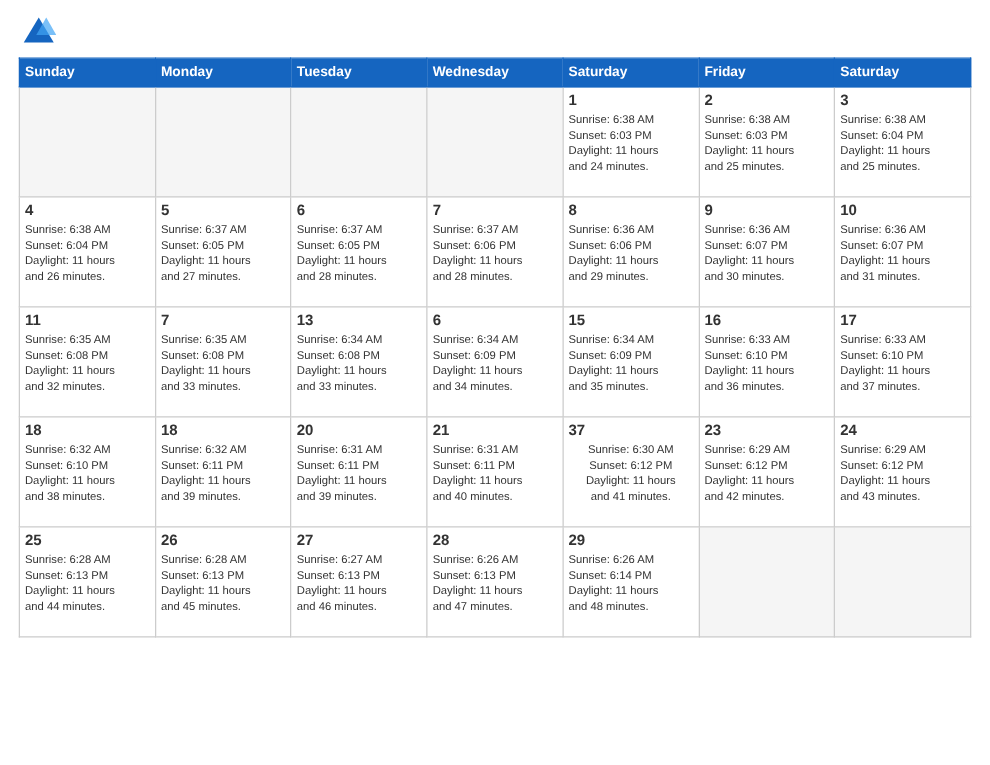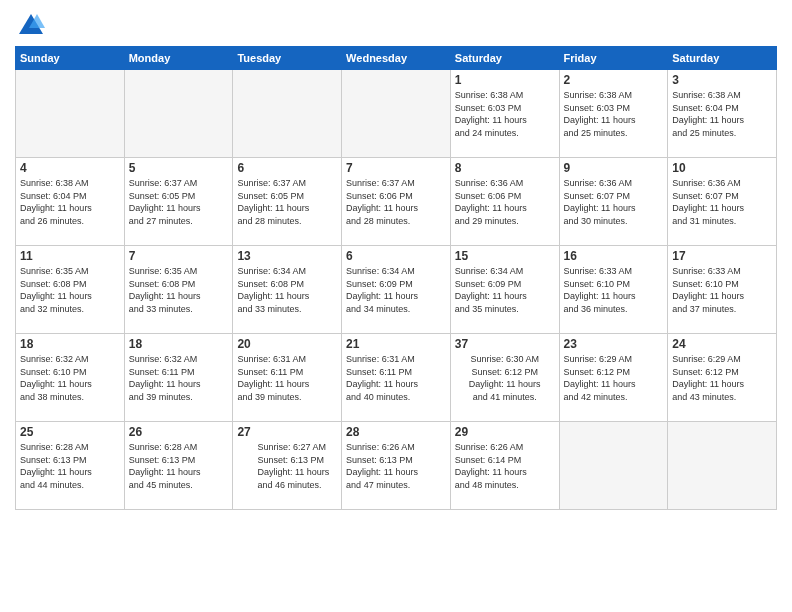--- a/index.html
+++ b/index.html
@@ -316,21 +316,21 @@
           </td>
           <td>
             <span class="day-num">26</span>
             <div class="day-info" style="white-space: pre-line;">Sunrise: 6:28 AM
 Sunset: 6:13 PM
 Daylight: 11 hours
 and 45 minutes.</div>
           </td>
           <td>
             <span class="day-num">27</span>
-            <div class="day-info" style="white-space: pre-line; margin-left: 20px;">Sunrise: 6:27 AM
+            <div class="day-info" style="white-space: pre-line;">Sunrise: 6:27 AM
 Sunset: 6:13 PM
 Daylight: 11 hours
 and 46 minutes.</div>
           </td>
           <td>
             <span class="day-num">28</span>
             <div class="day-info" style="white-space: pre-line;">Sunrise: 6:26 AM
 Sunset: 6:13 PM
 Daylight: 11 hours
 and 47 minutes.</div>

